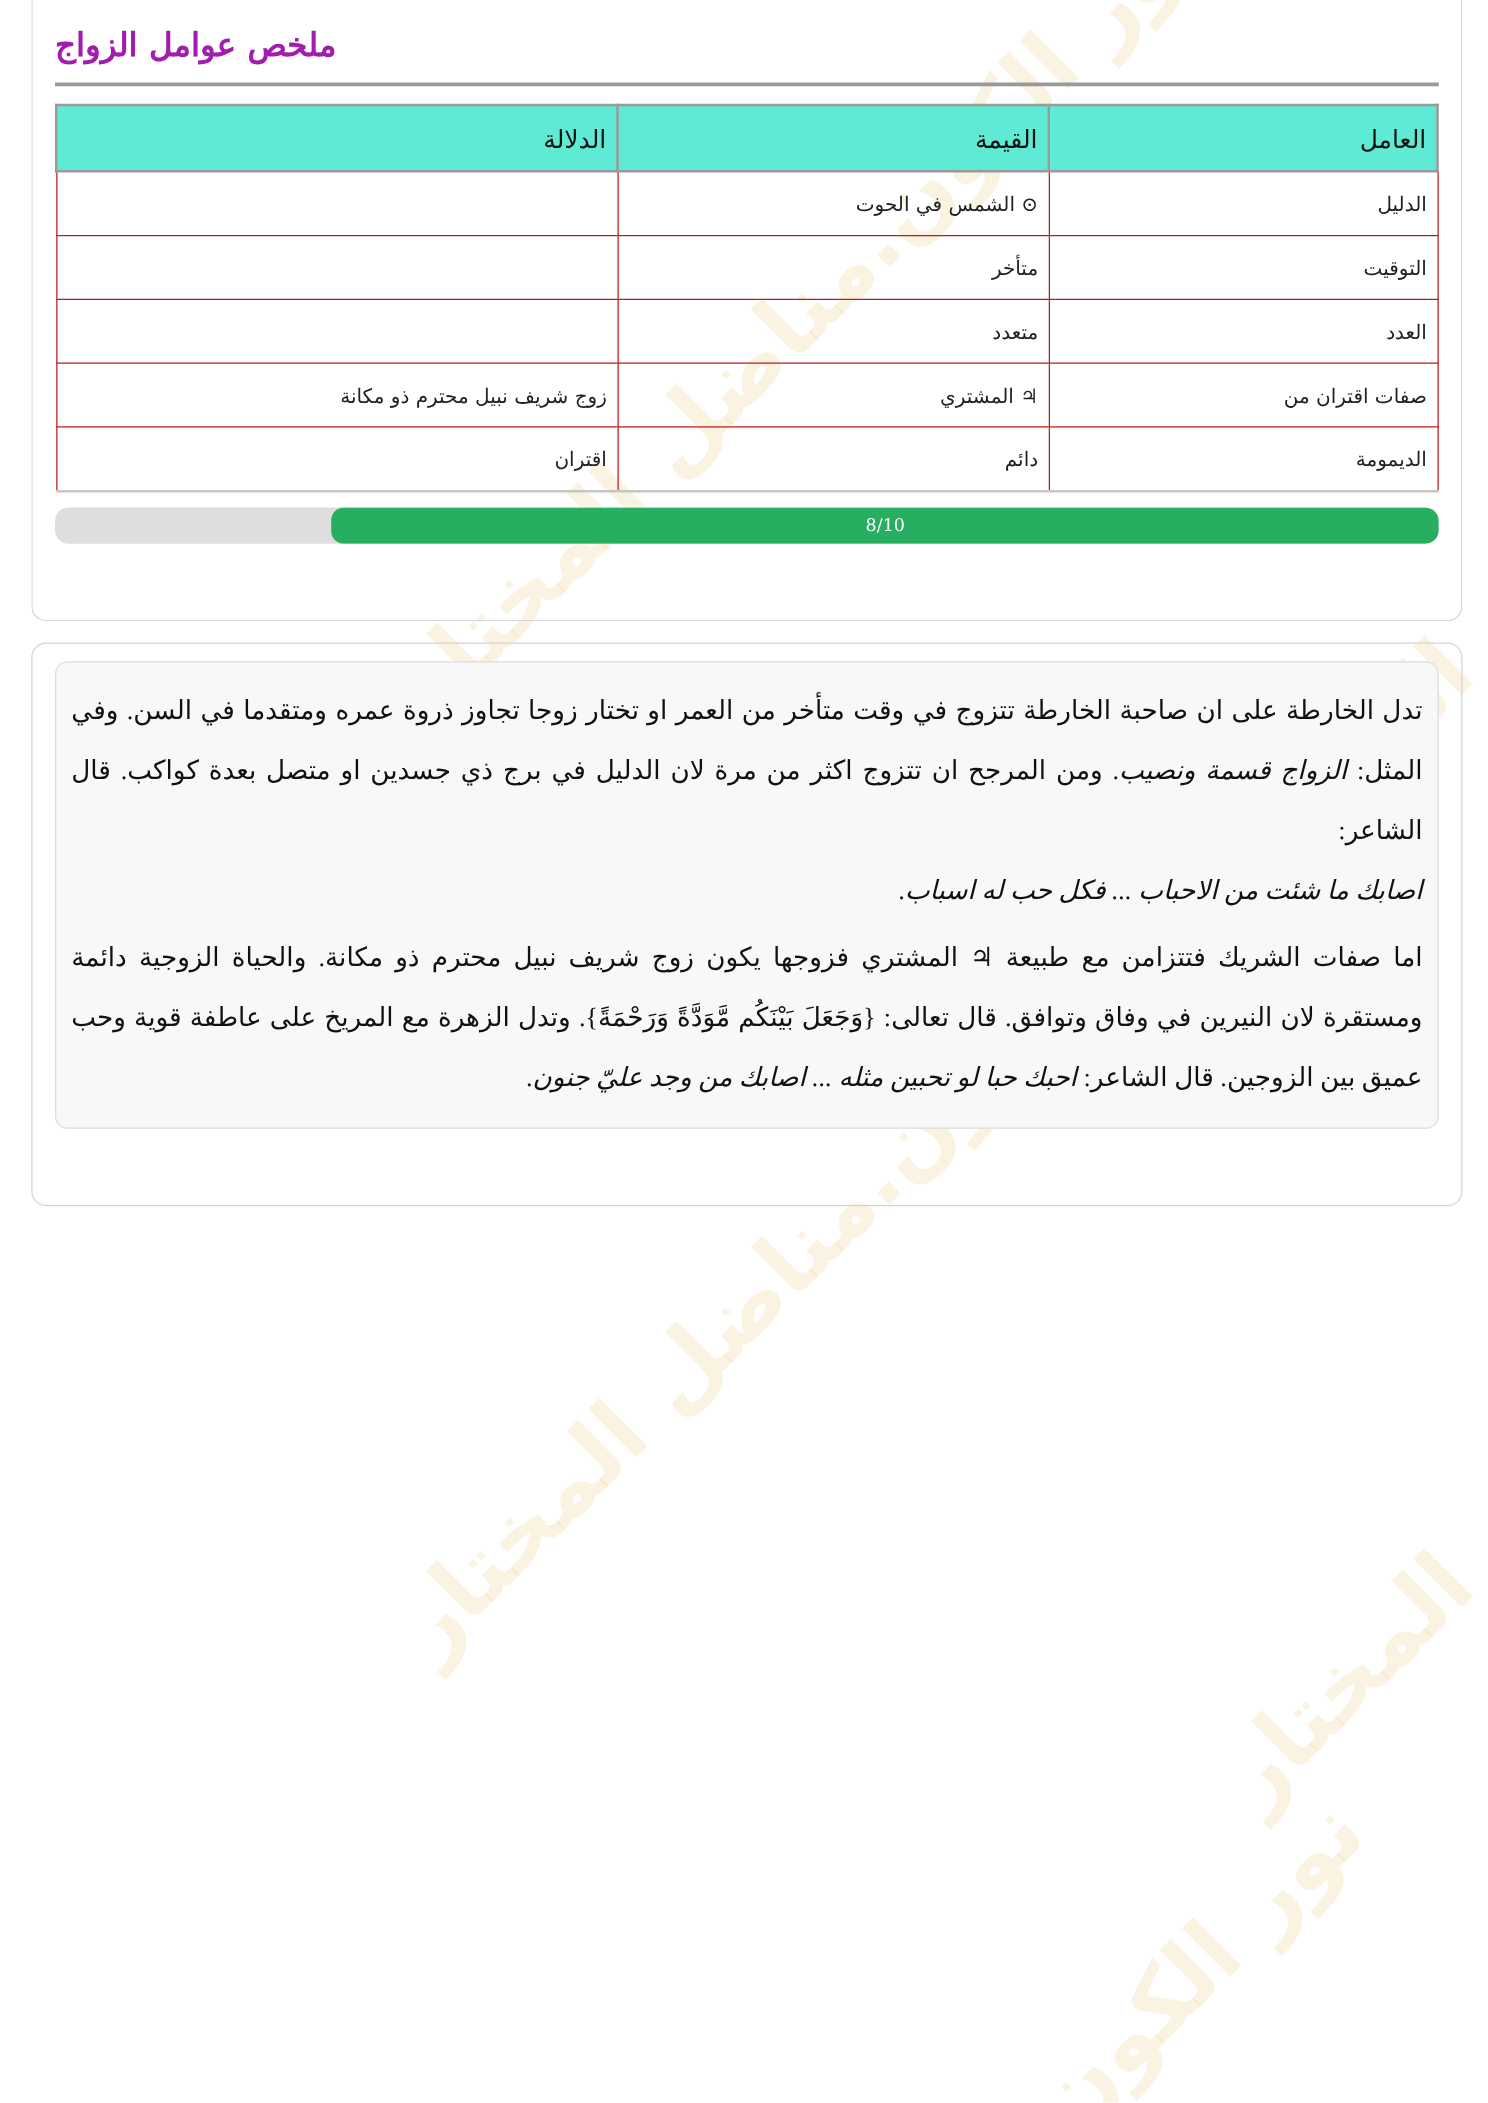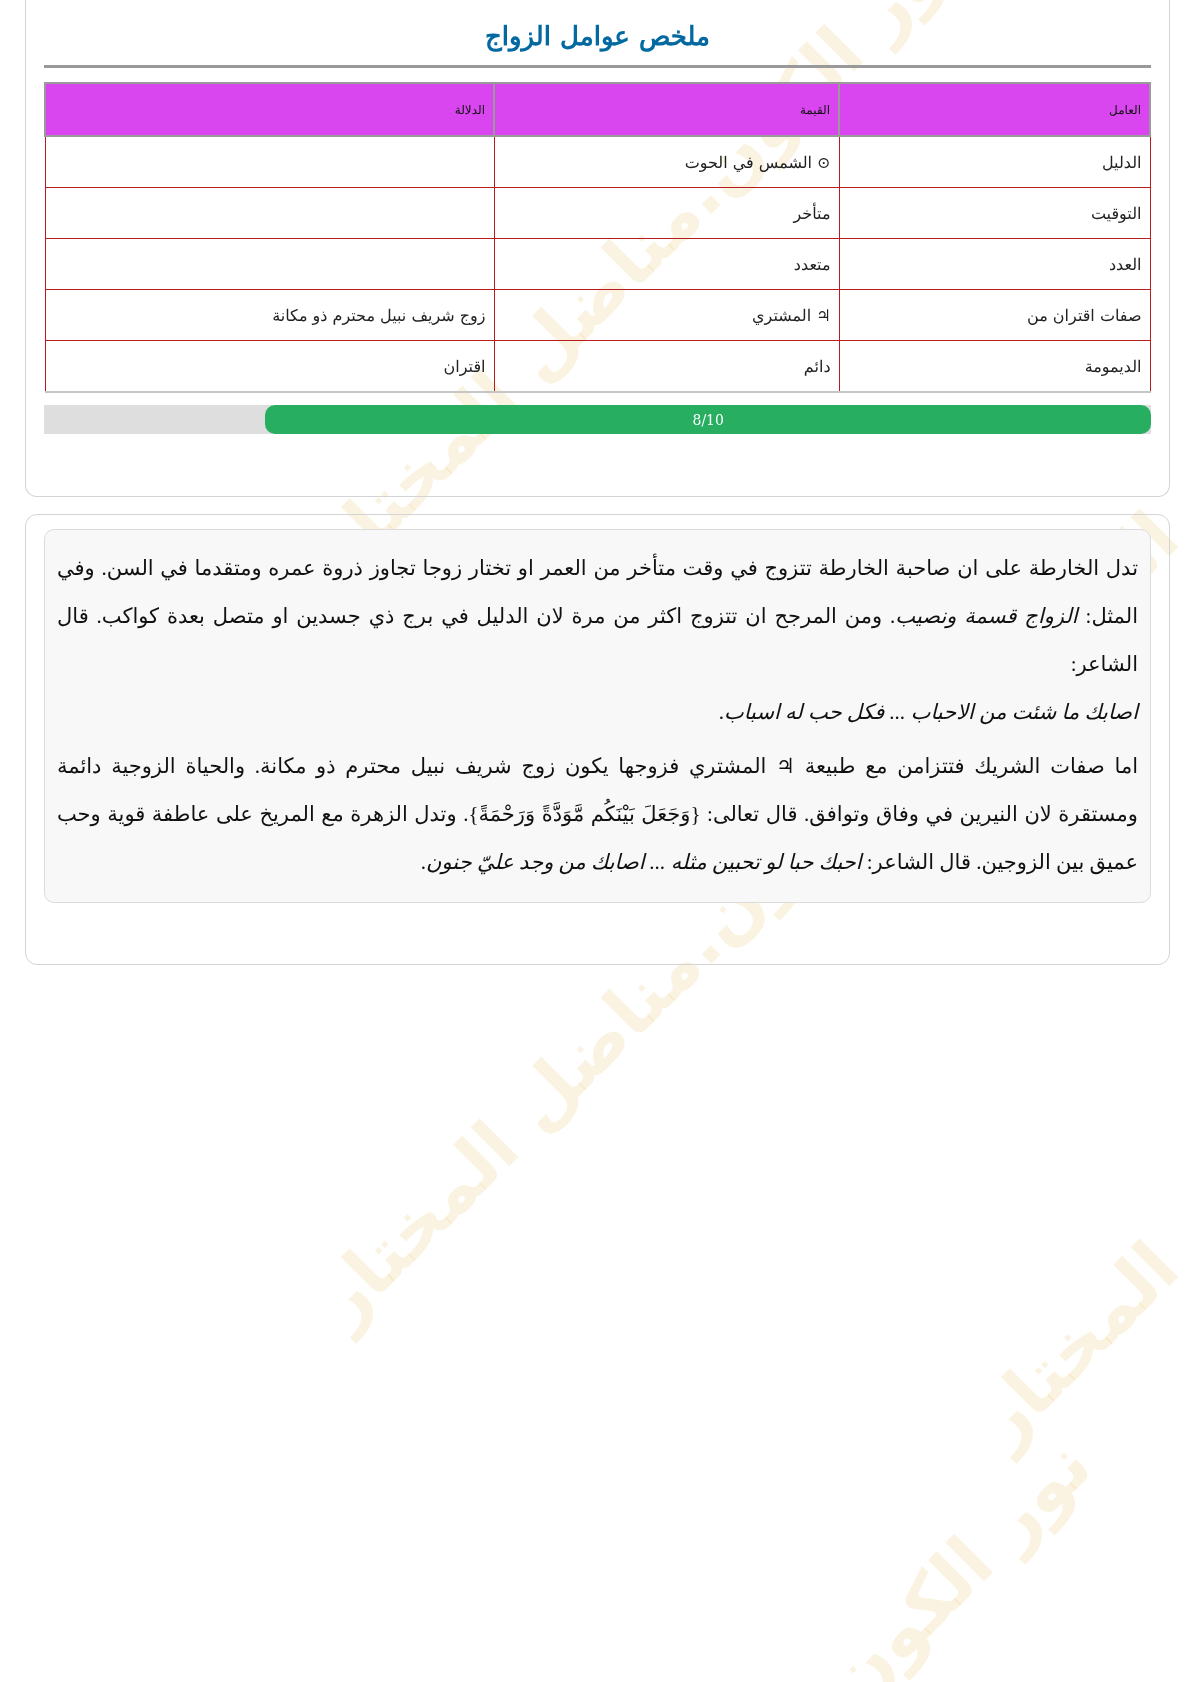--- a/index.html
+++ b/index.html
@@ -56,58 +56,58 @@
       height: 451px;
     }
     .card-title {
       font-family: "DejaVu Serif", serif;
       font-weight: bold;
       font-size: 26px;
       margin: 0;
       padding-top: 22px;
       padding-bottom: 14px;
       border-bottom: 3px solid #999;
-      text-align: center;
-      color: #0369a1;
+      text-align: left;
+      color: #a21caf;
     }
     .card.analysis .card-title {
       padding-top: 26px;
       padding-bottom: 16px;
     }
     table.factors {
       width: 100%;
       border-collapse: collapse;
       margin-top: 14px;
       font-size: 16px;
     }
     table.factors th, table.factors td {
       border: 1px solid #b91c1c;
       text-align: right;
       padding: 0 8px;
       height: 50px;
       vertical-align: middle;
       font-weight: normal;
     }
     table.factors thead th {
-      background: #d946ef;
+      background: #5eead4;
       border: 2px solid #9a9a9a;
       height: 51px;
-      font-size: 12px;
+      font-size: 20px;
       color: #111;
     }
     table.factors tbody tr:last-child td {
       border-bottom: 2px solid #c6c6c6;
     }
     .col-factor { width: 293px; }
     .col-value { width: 327px; }
     .progress-track {
       margin-top: 12px;
       height: 29px;
       background: #dedede;
-      border-radius: 0;
+      border-radius: 11px;
       position: relative;
       overflow: hidden;
       direction: rtl;
     }
     .progress-fill {
       position: absolute;
       right: 0;
       top: 0;
       bottom: 0;
       width: 80%;

